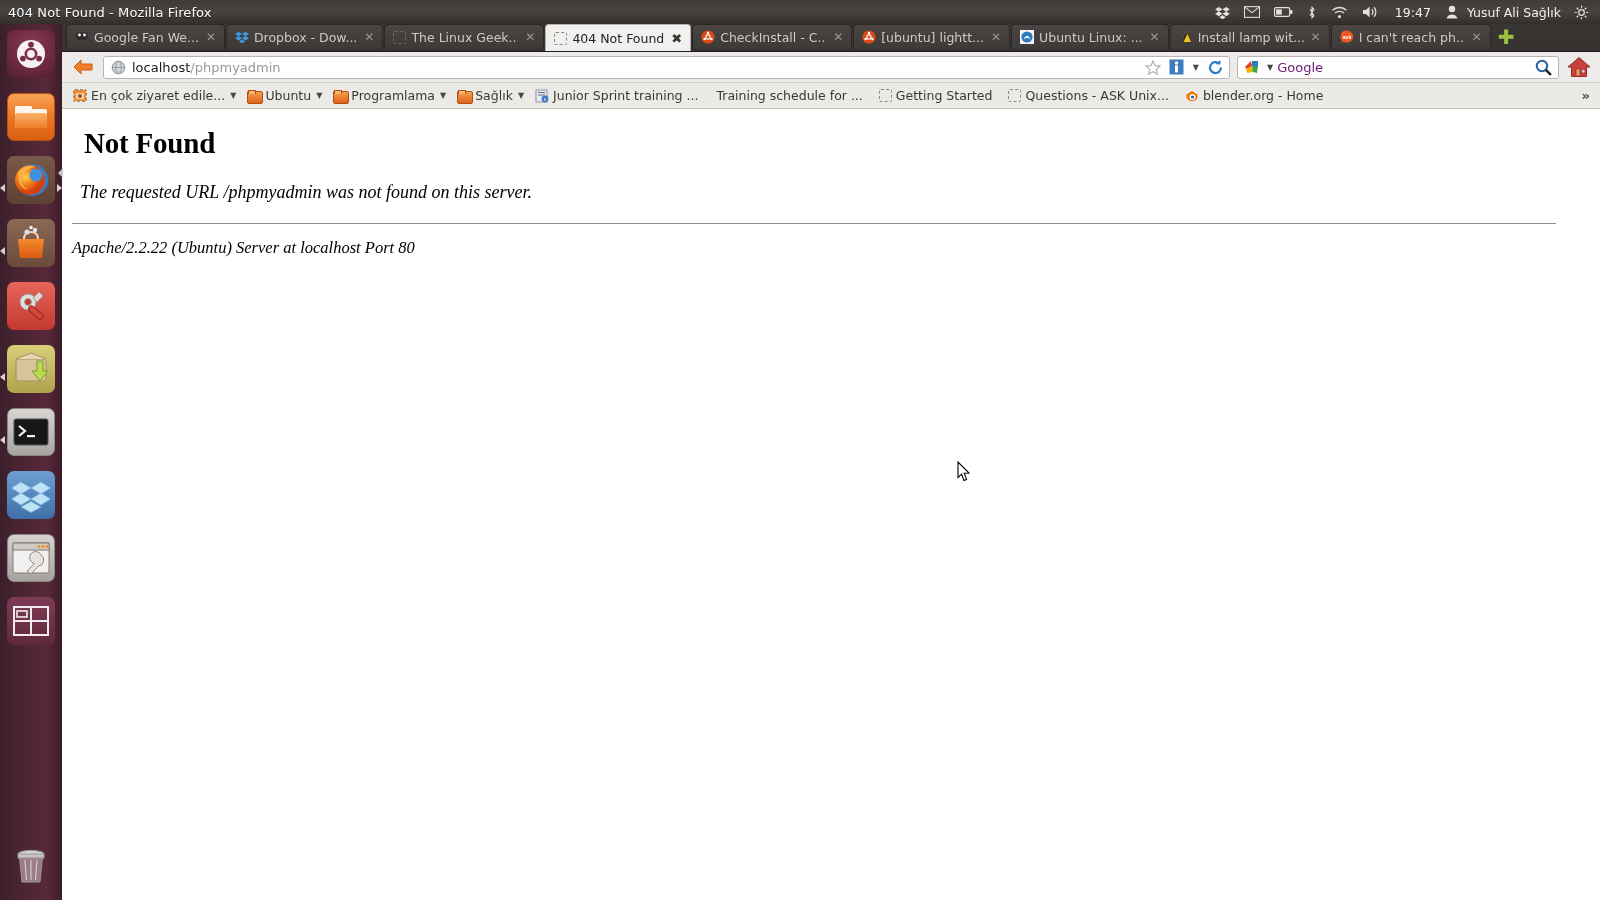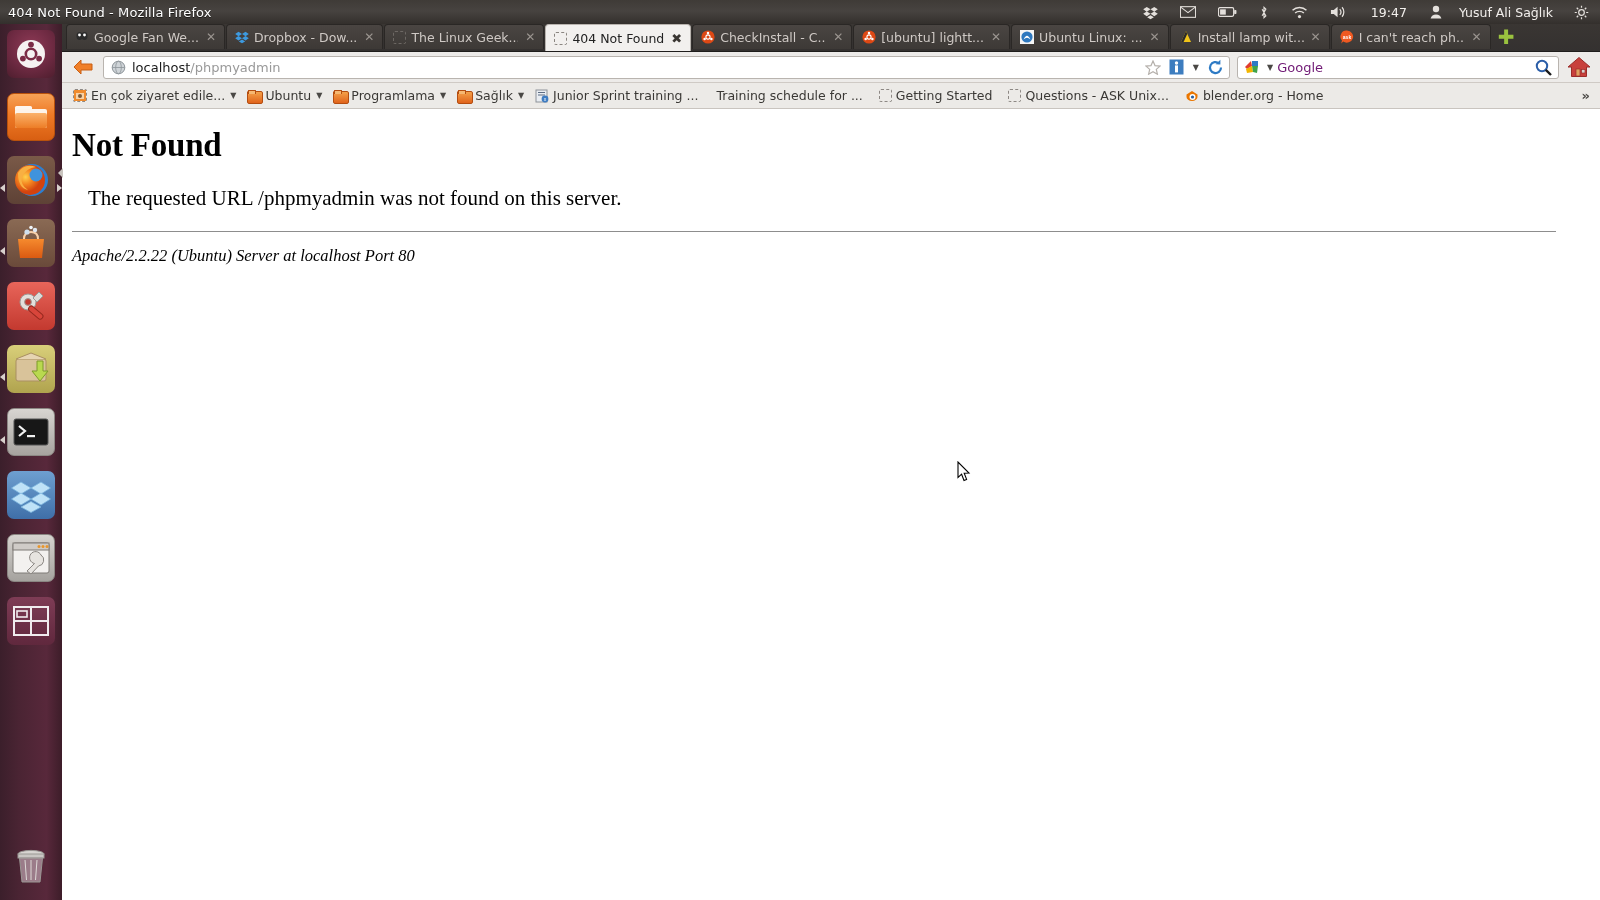--- a/index.html
+++ b/index.html
@@ -15,21 +15,21 @@
     position: absolute; left: 0; top: 0; width: 1600px; height: 24px;
     background: linear-gradient(to bottom, #3f3b37 0%, #474340 45%, #332f2c 100%);
     display: flex; align-items: center;
     color: #ffffff; font-size: 12.5px;
   }
   #window-title {
     font-weight: normal; color: #ffffff; padding-left: 8px;
     font-size: 13px; letter-spacing: 0.1px;
     text-shadow: 0 1px 0 rgba(0,0,0,.6);
   }
-  #tray { margin-left: auto; display: flex; align-items: center; gap: 8px; padding-right: 4px; }
+  #tray { margin-left: auto; display: flex; align-items: center; gap: 0; padding-right: 4px; }
   .tray-item {
     display: flex; align-items: center; justify-content: center;
     height: 24px; padding: 0 7px; color: #e9e5e2;
     font-size: 12.5px; line-height: 1;
   }
   .tray-clock { font-size: 12.5px; color: #f2efec; padding: 0 8px; }
   .tray-user { font-size: 12.5px; color: #f2efec; padding: 0 6px 0 2px; }
 
   
   #launcher {
@@ -161,24 +161,24 @@
   #content {
     position: relative;
     height: 788px;
     background: #ffffff;
     padding: 12px 12px 0 10px;
     font-family: "Liberation Serif", "DejaVu Serif", serif;
     color: #000;
   }
   #page-h1 {
     font-family: "Liberation Serif","DejaVu Serif", serif;
-    font-size: 33px; font-weight: bold; margin: 6px 0 22px 0; letter-spacing: -0.2px;
+    font-size: 29px; font-weight: bold; margin: 6px 0 22px 12px; letter-spacing: -0.2px;
   }
   #page-p {
-    font-size: 21px; margin: 0 0 20px 16px;
+    font-size: 18px; margin: 0 0 20px 8px; font-style: italic;
   }
   #page-hr {
     border: none; border-top: 1px solid #8d8d8d; margin: 0 0 14px 0; width: 1484px;
   }
   #page-addr {
     font-size: 16.5px; font-style: italic;
   }
 
   
   #cursor {

